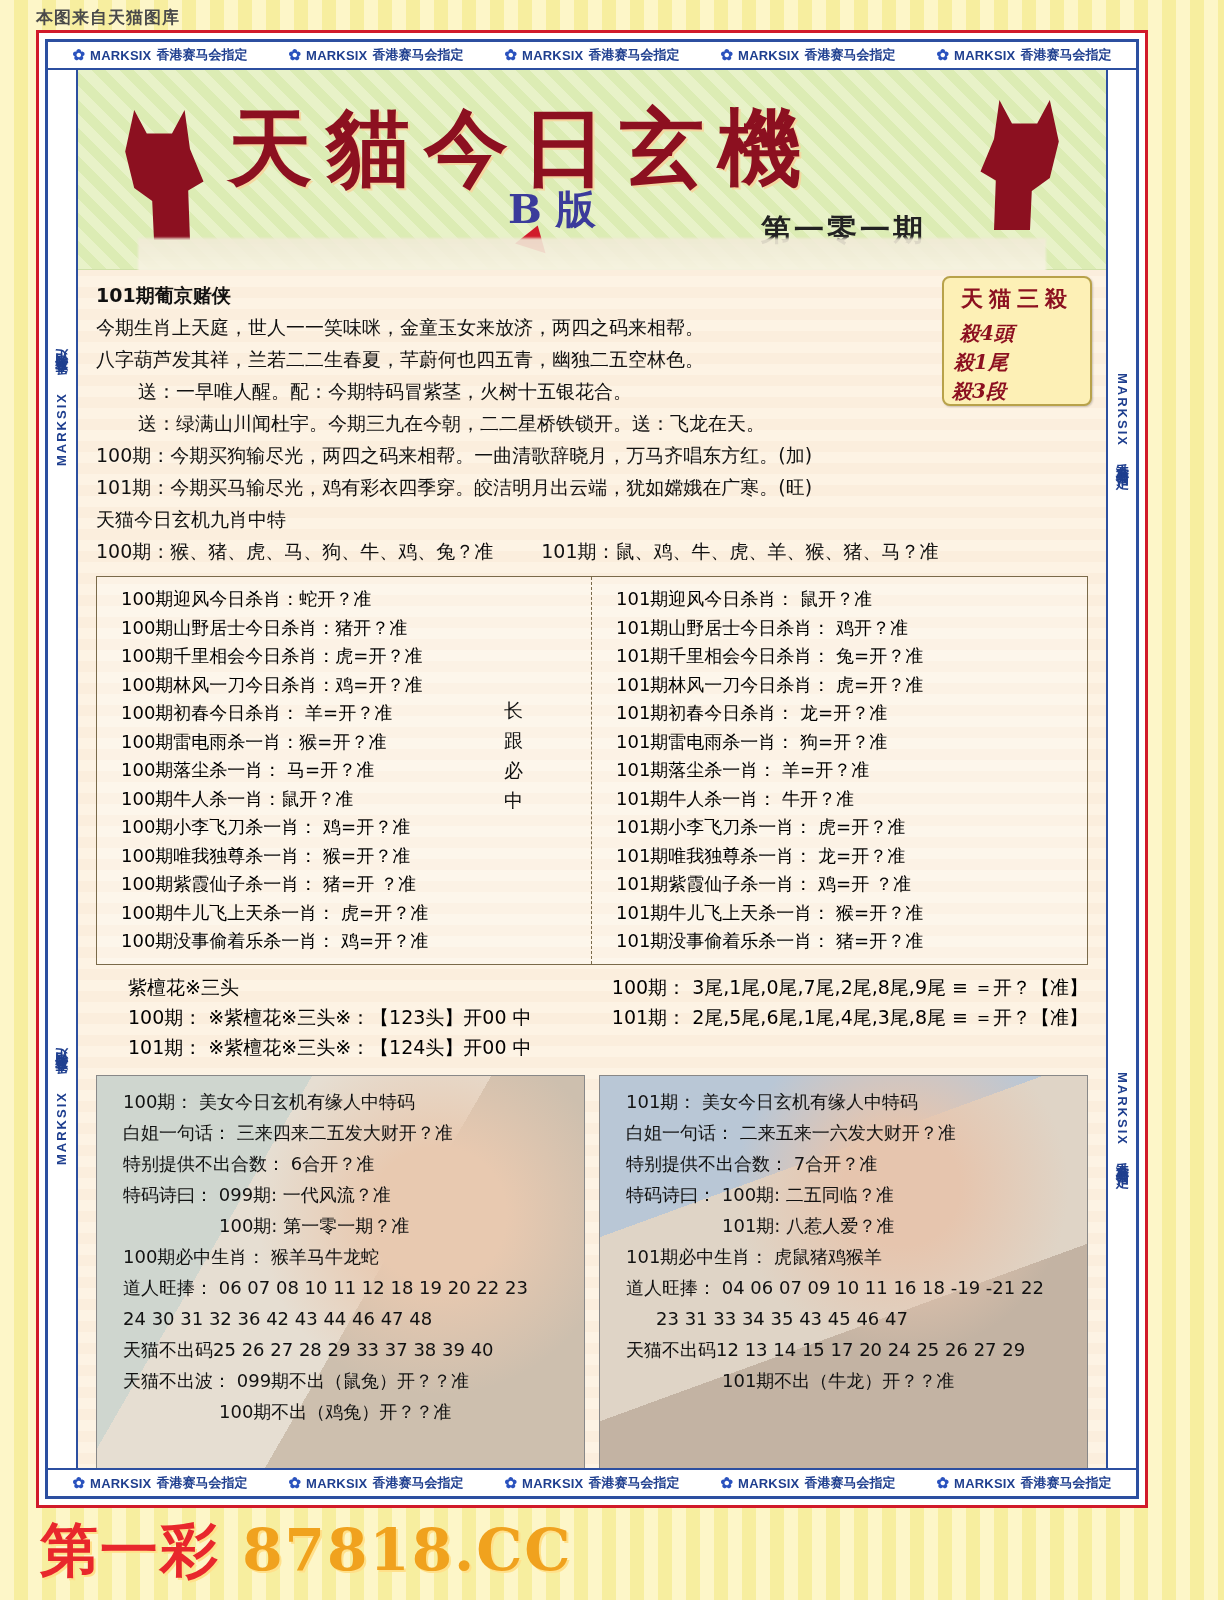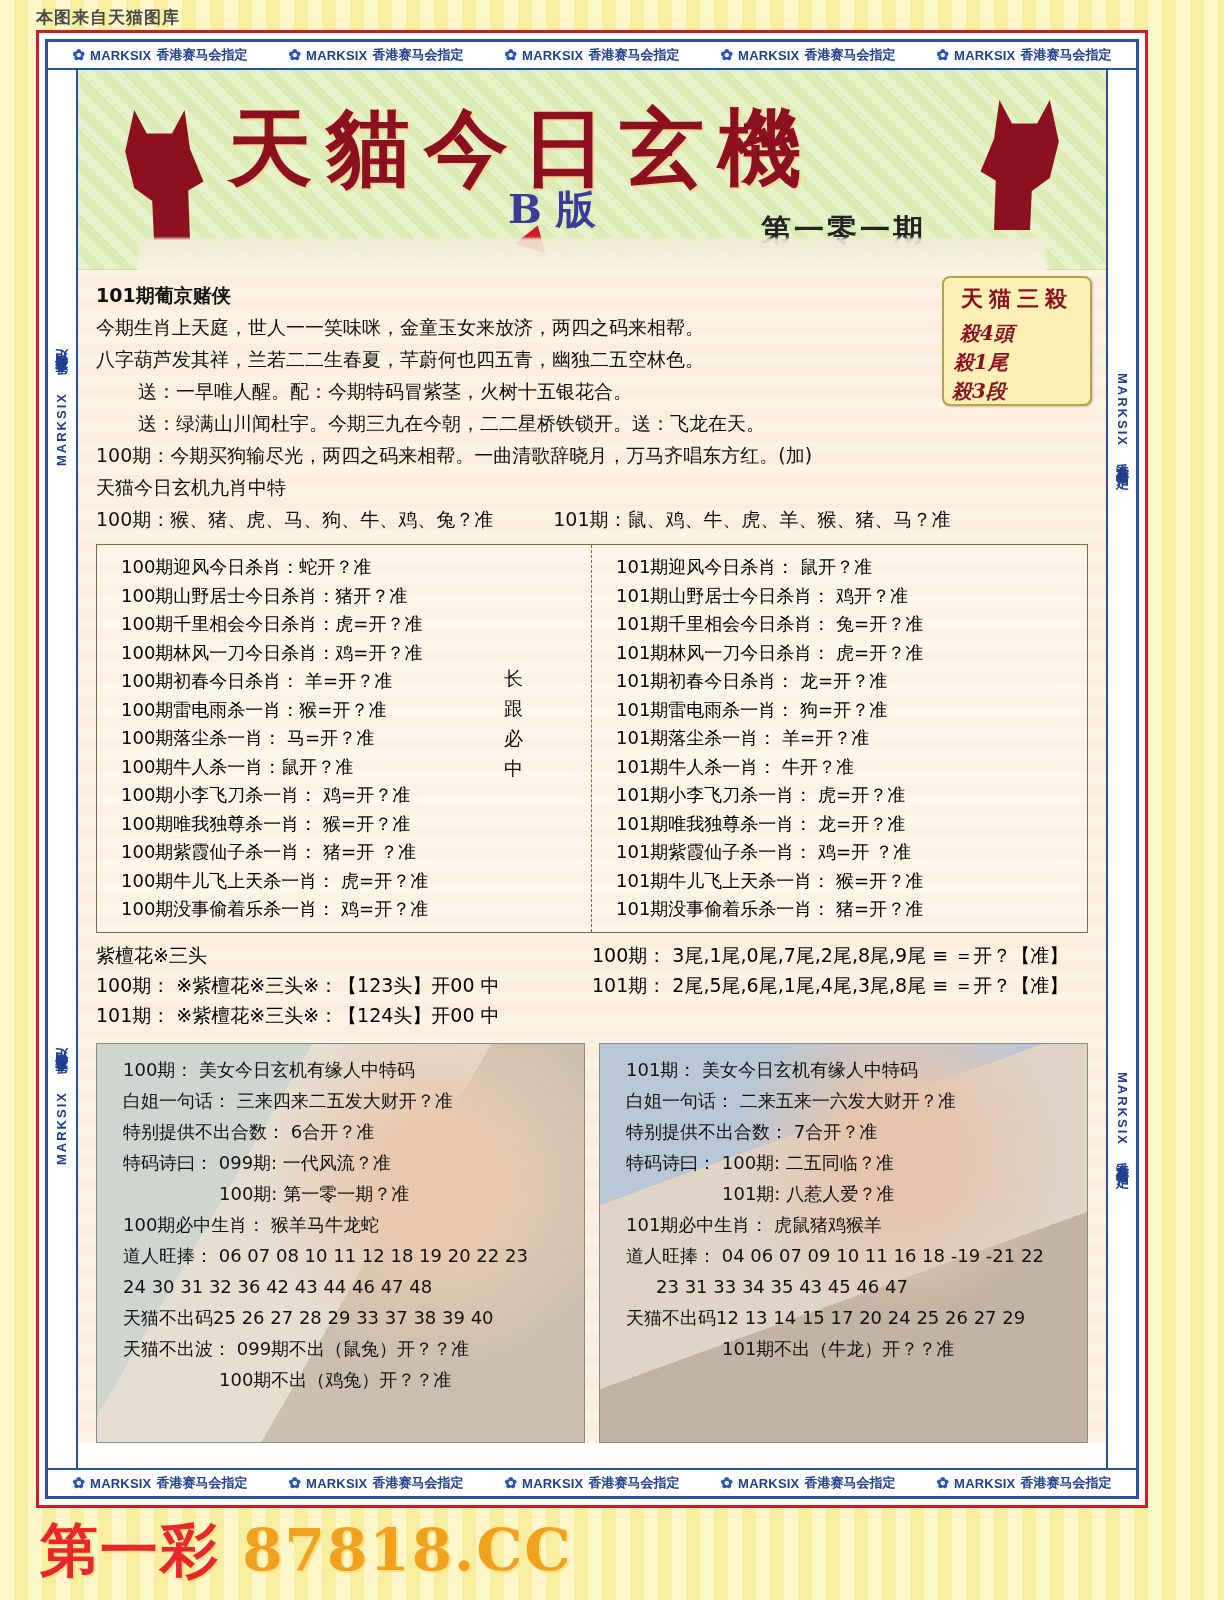--- a/index.html
+++ b/index.html
@@ -135,21 +135,21 @@
     color:#8c1020;
     font-weight:bold;
     font-family:"DejaVu Serif", serif;
     padding:6px 8px;
     box-shadow:1px 1px 2px rgba(0,0,0,.2);
   }
   .seal .s1 { font-size:22px; letter-spacing:6px; text-align:center; }
   .seal .s2 { font-size:20px; margin-top:6px; padding-left:8px; font-style:italic; }
   .seal .s3 { font-size:20px; margin-top:2px; padding-left:2px; font-style:italic;}
   .seal .s4 { font-size:20px; margin-top:2px; font-style:italic;}
-  .nine-row { display:flex; gap:60px; }
+  .nine-row { display:flex; gap:48px; }
 
   
   .kill-wrap {
     margin-top:8px;
     border:1px solid #7a6a4a;
     display:flex;
     position:relative;
     background:rgba(255,255,255,.25);
   }
   .kill-col {
@@ -161,21 +161,21 @@
   .kill-col.left { border-right:1px dashed #7a6a4a; }
   .kill-col p { margin:0; white-space:nowrap; }
   .side-vert {
     position:absolute; left:50%; transform:translateX(-88px);
     top:118px;
     font-size:19px; line-height:30px; color:#111; text-align:center;
   }
 
   
   .two-col { display:flex; margin-top:10px; font-size:19px; }
-  .two-col .c { width:50%; }
+  .two-col .c { width:50%;margin-left:32px; }
   .two-col p { margin:0 0 4px 0; white-space:nowrap; }
   .hdr { margin-bottom:4px; }
 
   
   .panels { display:flex; gap:14px; margin-top:10px; }
   .panel {
     width:50%; border:1px solid #888; position:relative; height:400px;
     overflow:hidden;
     background:#efe7dc;
   }
@@ -319,20 +319,21 @@
           <div class="s4">殺3段</div>
         </div>
 
         <div class="lines">
           <p class="lbl">101期葡京赌侠</p>
           <p>今期生肖上天庭，世人一一笑味咪，金童玉女来放济，两四之码来相帮。</p>
           <p>八字葫芦发其祥，兰若二二生春夏，芊蔚何也四五青，幽独二五空林色。</p>
           <p class="indent">送：一早唯人醒。配：今期特码冒紫茎，火树十五银花合。</p>
           <p class="indent">送：绿满山川闻杜宇。今期三九在今朝，二二星桥铁锁开。送：飞龙在天。</p>
           <p>100期：今期买狗输尽光，两四之码来相帮。一曲清歌辞晓月，万马齐唱东方红。(加)</p>
+          <p>101期：今期买马输尽光，鸡有彩衣四季穿。皎洁明月出云端，犹如嫦娥在广寒。(旺)</p>
           <p>天猫今日玄机九肖中特</p>
           <div class="nine-row">
             <p>100期：猴、猪、虎、马、狗、牛、鸡、兔？准</p>
             <p>101期：鼠、鸡、牛、虎、羊、猴、猪、马？准</p>
           </div>
         </div>
 
         <div class="kill-wrap">
           <div class="kill-col left" id="kill-left">
               <p>100期迎风今日杀肖：蛇开？准</p>

